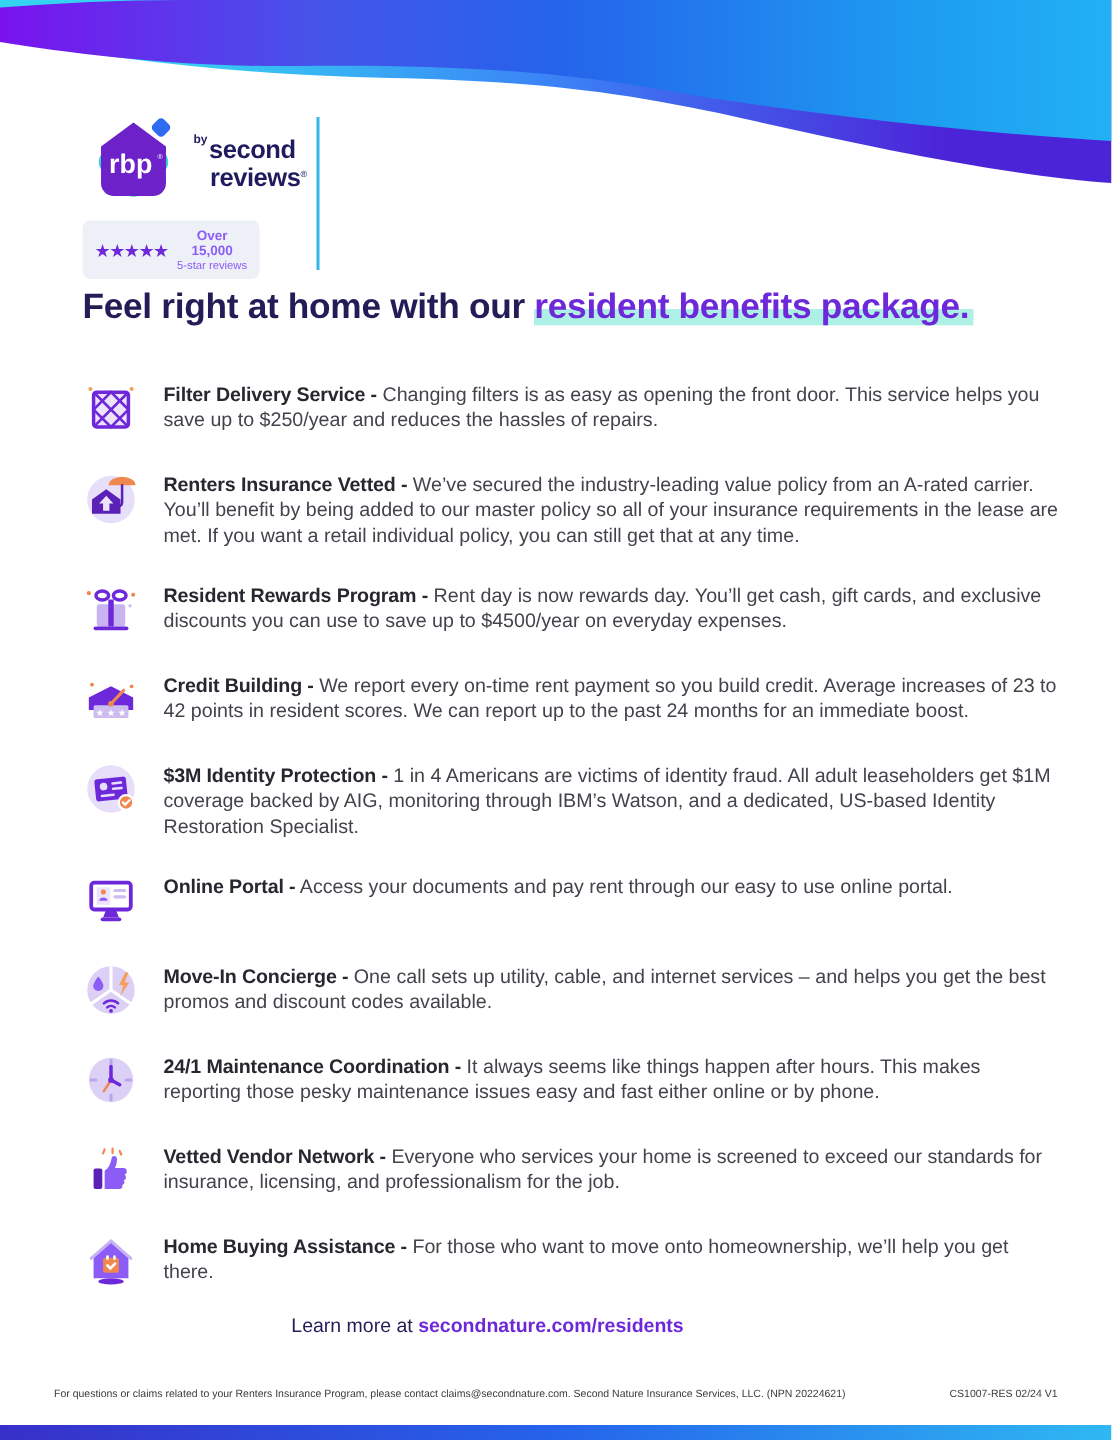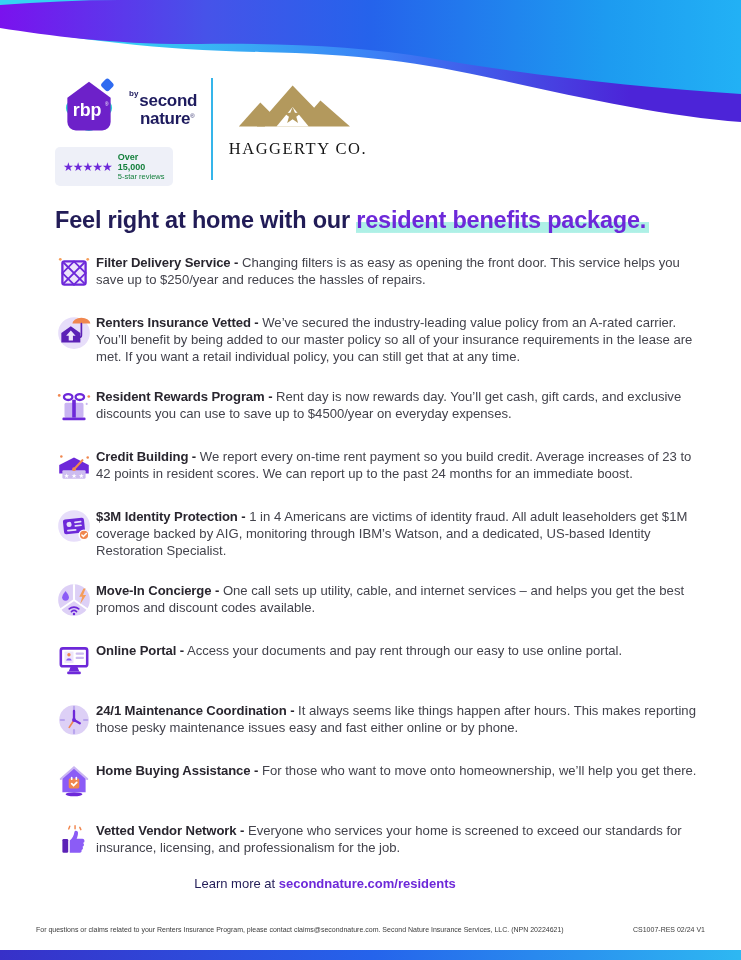--- a/index.html
+++ b/index.html
@@ -19,40 +19,40 @@
   .byline { margin-left:6px; color:#1e1b5e; line-height:1; }
   .byline .by { font-size:8px; font-weight:600; vertical-align:10px; margin-right:1px;text-align:right; }
   .byline .l1, .byline .l2 { font-size:17px; font-weight:800; letter-spacing:-0.3px; display:inline;text-align:right; }
   .byline .row2 { margin-left:11px; margin-top:1px; }
   .byline sup { font-size:6px; }
   .reviews {
     margin-top:7px; background:#eef0f8; border-radius:5px; padding:5px 8px;
     display:flex; align-items:center; gap:6px; width:118px;
   }
   .stars { color:#6d28d9; font-size:12px; letter-spacing:-1px; white-space:nowrap; }
-  .rev-text { color:#15803d; line-height:1.15; }
+  .rev-text { color:#8b5cf6; line-height:1.15;text-align:center; }
   .rev-text .r1 { font-size:9px; font-weight:700; }
   .rev-text .r2 { font-size:7.5px; font-weight:400; }
   .divider { width:2px; height:102px; background:#35b5ea; margin:2px 10px 0 6px; }
   .partner-block { width:150px; text-align:center; padding-top:4px; }
   .partner-name {
     font-family:"Liberation Serif", serif; font-size:16.5px; letter-spacing:1.5px;
     color:#161616; margin-top:3px; white-space:nowrap;
   }
   
-  .headline { position:absolute; top:207px; left:55px; width:650px; font-size:23.5px; letter-spacing:-0.2px; }
+  .headline { position:absolute; top:191px; left:55px; width:650px; font-size:23.5px; letter-spacing:-0.2px; }
   .headline .plain { color:#221c57; font-weight:600; }
   .headline .hl {
     color:#6d28d9; font-weight:800;
     background:linear-gradient(#aef0e6,#aef0e6) no-repeat left bottom/100% 42%;
     padding-right:3px;
   }
   
   .benefits { position:absolute; top:253px; left:55px; width:652px; list-style:none; }
-  .benefit { display:flex; gap:3px; margin-bottom:22px; }
+  .benefit { display:flex; gap:16px; margin-bottom:22px; }
   .icon-box { width:38px; height:38px; flex-shrink:0; }
   .icon-box svg { width:38px; height:38px; display:block; }
   .benefit-text { font-size:13.1px; line-height:17px; color:#43434c; max-width:606px; padding-top:1px; }
   .benefit-title { font-weight:700; color:#29262f; letter-spacing:-0.1px; }
   
   .learn-more { position:absolute; top:876px; left:0; width:650px; text-align:center; font-size:13px; }
   .learn-more .pre { color:#221c57; font-weight:500; }
   .learn-more .link { color:#6d28d9; font-weight:800; }
   .fine-print {
     position:absolute; top:926px; left:0; width:741px; padding:0 36px;
@@ -90,41 +90,32 @@
     <div class="sn-lockup">
       <svg class="rbp-badge" viewBox="0 0 72 68">
         <rect x="16" y="14" width="40" height="40" rx="9" fill="#2fd6d0" transform="rotate(45 36 34)"></rect>
         <rect x="50" y="4" width="11" height="11" rx="3" fill="#2f6bf0" transform="rotate(45 55.5 9.5)"></rect>
         <path d="M36 6 L59 23 V49 a9 9 0 0 1 -9 9 H22 a9 9 0 0 1 -9 -9 V23 Z" fill="#6d21c9"></path>
         <text x="34" y="42" text-anchor="middle" font-family="Liberation Sans, sans-serif" font-size="19" font-weight="700" fill="#ffffff">rbp</text>
         <text x="53" y="32" font-size="5" fill="#ffffff">®</text>
       </svg>
       <div class="byline">
         <div class="row1"><span class="by">by</span><span class="l1">second</span></div>
-        <div class="row2"><span class="l2">nature</span><sup>®</sup></div>
+        <div class="row2"><span class="l2">reviews</span><sup>®</sup></div>
       </div>
     </div>
     <div class="reviews">
       <span class="stars">★★★★★</span>
       <span class="rev-text">
         <div class="r1">Over 15,000</div>
         <div class="r2">5-star reviews</div>
       </span>
     </div>
   </div>
   <div class="divider"></div>
-  <div class="partner-block">
-    <svg width="128" height="52" viewBox="0 0 140 58">
-      <path d="M4 52 L28 25 L40 37 L33 52 Z" fill="#b3995d"></path>
-      <path d="M24 52 L64 6 L88 31 L95 23 L128 52 Z" fill="#b3995d"></path>
-      <path d="M46 52 L64 30 L82 52 Z" fill="#ffffff"></path>
-      <polygon fill="#b3995d" points="64,30 66.6,36.6 73.6,36.8 68.1,41.1 70.1,47.9 64,43.9 57.9,47.9 59.9,41.1 54.4,36.8 61.4,36.6"></polygon>
-    </svg>
-    <div class="partner-name">HAGGERTY CO.</div>
-  </div>
 </div>
 
 <h1 class="headline">
   <span class="plain">Feel right at home with our </span><span class="hl">resident benefits package.</span>
 </h1>
 
 <ul class="benefits">
 
   <li class="benefit">
     <span class="icon-box">
@@ -204,98 +195,98 @@
         <path d="M25.5 26.5 l1.4 1.4 l2.8 -2.8" stroke="#ffffff" stroke-width="1.5" fill="none" stroke-linecap="round"></path>
       </svg>
     </span>
     <p class="benefit-text"><span class="benefit-title">$3M Identity Protection -</span>
       <span>1 in 4 Americans are victims of identity fraud. All adult leaseholders get $1M coverage backed by AIG, monitoring through IBM’s Watson, and a dedicated, US-based Identity Restoration Specialist.</span></p>
   </li>
 
   <li class="benefit">
     <span class="icon-box">
       <svg viewBox="0 0 36 36">
-        <circle cx="18" cy="18" r="15" fill="#ddd0f6"></circle>
-        <g stroke="#ffffff" stroke-width="2">
-          <path d="M18 18 V3 M18 18 L5 27 M18 18 L31 27"></path>
-        </g>
-        <path d="M10 9.5 c0 0 3.2 3.8 3.2 6 a3.2 3.2 0 1 1 -6.4 0 C6.8 13.3 10 9.5 10 9.5 Z" fill="#8b5cf6"></path>
-        <polygon points="27,7 23,15 25.8,15 23.8,22 29.5,13.2 26.6,13.2 29,7" fill="#f59e5b"></polygon>
-        <path d="M13.5 26.5 a6.5 6.5 0 0 1 9 0 M15.6 29 a3.6 3.6 0 0 1 4.8 0" stroke="#6d28d9" stroke-width="1.6" fill="none" stroke-linecap="round"></path>
-        <circle cx="18" cy="31.2" r="1.2" fill="#6d28d9"></circle>
-      </svg>
-    </span>
-    <p class="benefit-text"><span class="benefit-title">Move-In Concierge -</span>
-      <span>One call sets up utility, cable, and internet services – and helps you get the best promos and discount codes available.</span></p>
-  </li>
-
-  <li class="benefit">
-    <span class="icon-box">
-      <svg viewBox="0 0 36 36">
         <rect x="5.5" y="7" width="25" height="17" rx="2" fill="#ffffff" stroke="#6d28d9" stroke-width="2.4"></rect>
         <rect x="9" y="10" width="8.5" height="11" fill="#ede4fb"></rect>
         <circle cx="13.2" cy="13" r="1.6" fill="#f0874f"></circle>
         <path d="M10.5 18.5 a2.8 2.8 0 0 1 5.4 0 Z" fill="#8b5cf6"></path>
         <rect x="19.5" y="11" width="8" height="2" rx="1" fill="#cdbcf0"></rect>
         <rect x="19.5" y="15" width="8" height="2" rx="1" fill="#cdbcf0"></rect>
         <path d="M15 24 h6 l2 5 h-10 Z" fill="#6d28d9"></path>
         <rect x="11.5" y="29" width="13" height="2.4" rx="1.2" fill="#6d28d9"></rect>
       </svg>
     </span>
     <p class="benefit-text"><span class="benefit-title">Online Portal -</span>
       <span>Access your documents and pay rent through our easy to use online portal.</span></p>
   </li>
 
   <li class="benefit">
     <span class="icon-box">
       <svg viewBox="0 0 36 36">
+        <circle cx="18" cy="18" r="15" fill="#ddd0f6"></circle>
+        <g stroke="#ffffff" stroke-width="2">
+          <path d="M18 18 V3 M18 18 L5 27 M18 18 L31 27"></path>
+        </g>
+        <path d="M10 9.5 c0 0 3.2 3.8 3.2 6 a3.2 3.2 0 1 1 -6.4 0 C6.8 13.3 10 9.5 10 9.5 Z" fill="#8b5cf6"></path>
+        <polygon points="27,7 23,15 25.8,15 23.8,22 29.5,13.2 26.6,13.2 29,7" fill="#f59e5b"></polygon>
+        <path d="M13.5 26.5 a6.5 6.5 0 0 1 9 0 M15.6 29 a3.6 3.6 0 0 1 4.8 0" stroke="#6d28d9" stroke-width="1.6" fill="none" stroke-linecap="round"></path>
+        <circle cx="18" cy="31.2" r="1.2" fill="#6d28d9"></circle>
+      </svg>
+    </span>
+    <p class="benefit-text"><span class="benefit-title">Move-In Concierge -</span>
+      <span>One call sets up utility, cable, and internet services – and helps you get the best promos and discount codes available.</span></p>
+  </li>
+
+  <li class="benefit">
+    <span class="icon-box">
+      <svg viewBox="0 0 36 36">
         <circle cx="18" cy="18" r="14" fill="#ddd0f6"></circle>
         <g stroke="#b9a5ee" stroke-width="2" stroke-linecap="round">
           <path d="M18 5.5 v3 M30.5 18 h-3 M18 30.5 v-3 M5.5 18 h3"></path>
         </g>
         <path d="M18 18 V9.5" stroke="#6d28d9" stroke-width="2.2" stroke-linecap="round"></path>
         <path d="M18 18 L23.5 21" stroke="#6d28d9" stroke-width="2.2" stroke-linecap="round"></path>
         <path d="M18 18 L13.5 25" stroke="#f0874f" stroke-width="1.6" stroke-linecap="round"></path>
         <circle cx="18" cy="18" r="1.8" fill="#6d28d9"></circle>
       </svg>
     </span>
     <p class="benefit-text"><span class="benefit-title">24/1 Maintenance Coordination -</span>
       <span>It always seems like things happen after hours. This makes reporting those pesky maintenance issues easy and fast either online or by phone.</span></p>
+  </li>
+
+  <li class="benefit">
+    <span class="icon-box">
+      <svg viewBox="0 0 36 36">
+        <g stroke="#f0874f" stroke-width="1.4" stroke-linecap="round">
+          <path d="M14 5 l-1 2.5 M19 4.5 v2.8 M23.5 6 l1 2.2"></path>
+        </g>
+        <rect x="7" y="17" width="5.5" height="13" rx="1.2" fill="#5b21b6"></rect>
+        <path d="M14 30 V18.5 c2.6-1.8 3.9-4.6 4.4-8 c.3-2 3.4-1.7 3.4 .6 c0 2.2-.6 4.2-1.3 5.7 H26 a2.1 2.1 0 0 1 .5 4.1 a2 2 0 0 1 -.4 3.6 a1.9 1.9 0 0 1 -1 3 a1.8 1.8 0 0 1 -1.8 2.5 H16 Z" fill="#8b5cf6"></path>
+      </svg>
+    </span>
+    <p class="benefit-text"><span class="benefit-title">Vetted Vendor Network -</span>
+      <span>Everyone who services your home is screened to exceed our standards for insurance, licensing, and professionalism for the job.</span></p>
   </li>
 
   <li class="benefit">
     <span class="icon-box">
       <svg viewBox="0 0 36 36">
         <ellipse cx="18" cy="31.5" rx="8" ry="2" fill="#6d28d9"></ellipse>
         <path d="M7 16 L18 6.5 L29 16 V29.5 H7 Z" fill="#8b5cf6"></path>
         <path d="M5.5 17 L18 6 L30.5 17" stroke="#c9b4f2" stroke-width="2" fill="none" stroke-linecap="round"></path>
         <rect x="13" y="16.5" width="10" height="9.5" rx="1.4" fill="#f0874f"></rect>
         <rect x="15" y="15" width="1.6" height="3" rx="0.8" fill="#ffffff"></rect>
         <rect x="19.4" y="15" width="1.6" height="3" rx="0.8" fill="#ffffff"></rect>
         <path d="M15.8 21.5 l1.8 1.8 l3 -3" stroke="#ffffff" stroke-width="1.7" fill="none" stroke-linecap="round"></path>
       </svg>
     </span>
     <p class="benefit-text"><span class="benefit-title">Home Buying Assistance -</span>
       <span>For those who want to move onto homeownership, we’ll help you get there.</span></p>
   </li>
 
-  <li class="benefit">
-    <span class="icon-box">
-      <svg viewBox="0 0 36 36">
-        <g stroke="#f0874f" stroke-width="1.4" stroke-linecap="round">
-          <path d="M14 5 l-1 2.5 M19 4.5 v2.8 M23.5 6 l1 2.2"></path>
-        </g>
-        <rect x="7" y="17" width="5.5" height="13" rx="1.2" fill="#5b21b6"></rect>
-        <path d="M14 30 V18.5 c2.6-1.8 3.9-4.6 4.4-8 c.3-2 3.4-1.7 3.4 .6 c0 2.2-.6 4.2-1.3 5.7 H26 a2.1 2.1 0 0 1 .5 4.1 a2 2 0 0 1 -.4 3.6 a1.9 1.9 0 0 1 -1 3 a1.8 1.8 0 0 1 -1.8 2.5 H16 Z" fill="#8b5cf6"></path>
-      </svg>
-    </span>
-    <p class="benefit-text"><span class="benefit-title">Vetted Vendor Network -</span>
-      <span>Everyone who services your home is screened to exceed our standards for insurance, licensing, and professionalism for the job.</span></p>
-  </li>
-
 </ul>
 
 <div class="learn-more">
   <span class="pre">Learn more at </span><span class="link">secondnature.com/residents</span>
 </div>
 
 <div class="fine-print">
   <span>For questions or claims related to your Renters Insurance Program, please contact claims@secondnature.com. Second Nature Insurance Services, LLC. (NPN 20224621)</span>
   <span>CS1007-RES 02/24 V1</span>
 </div>

